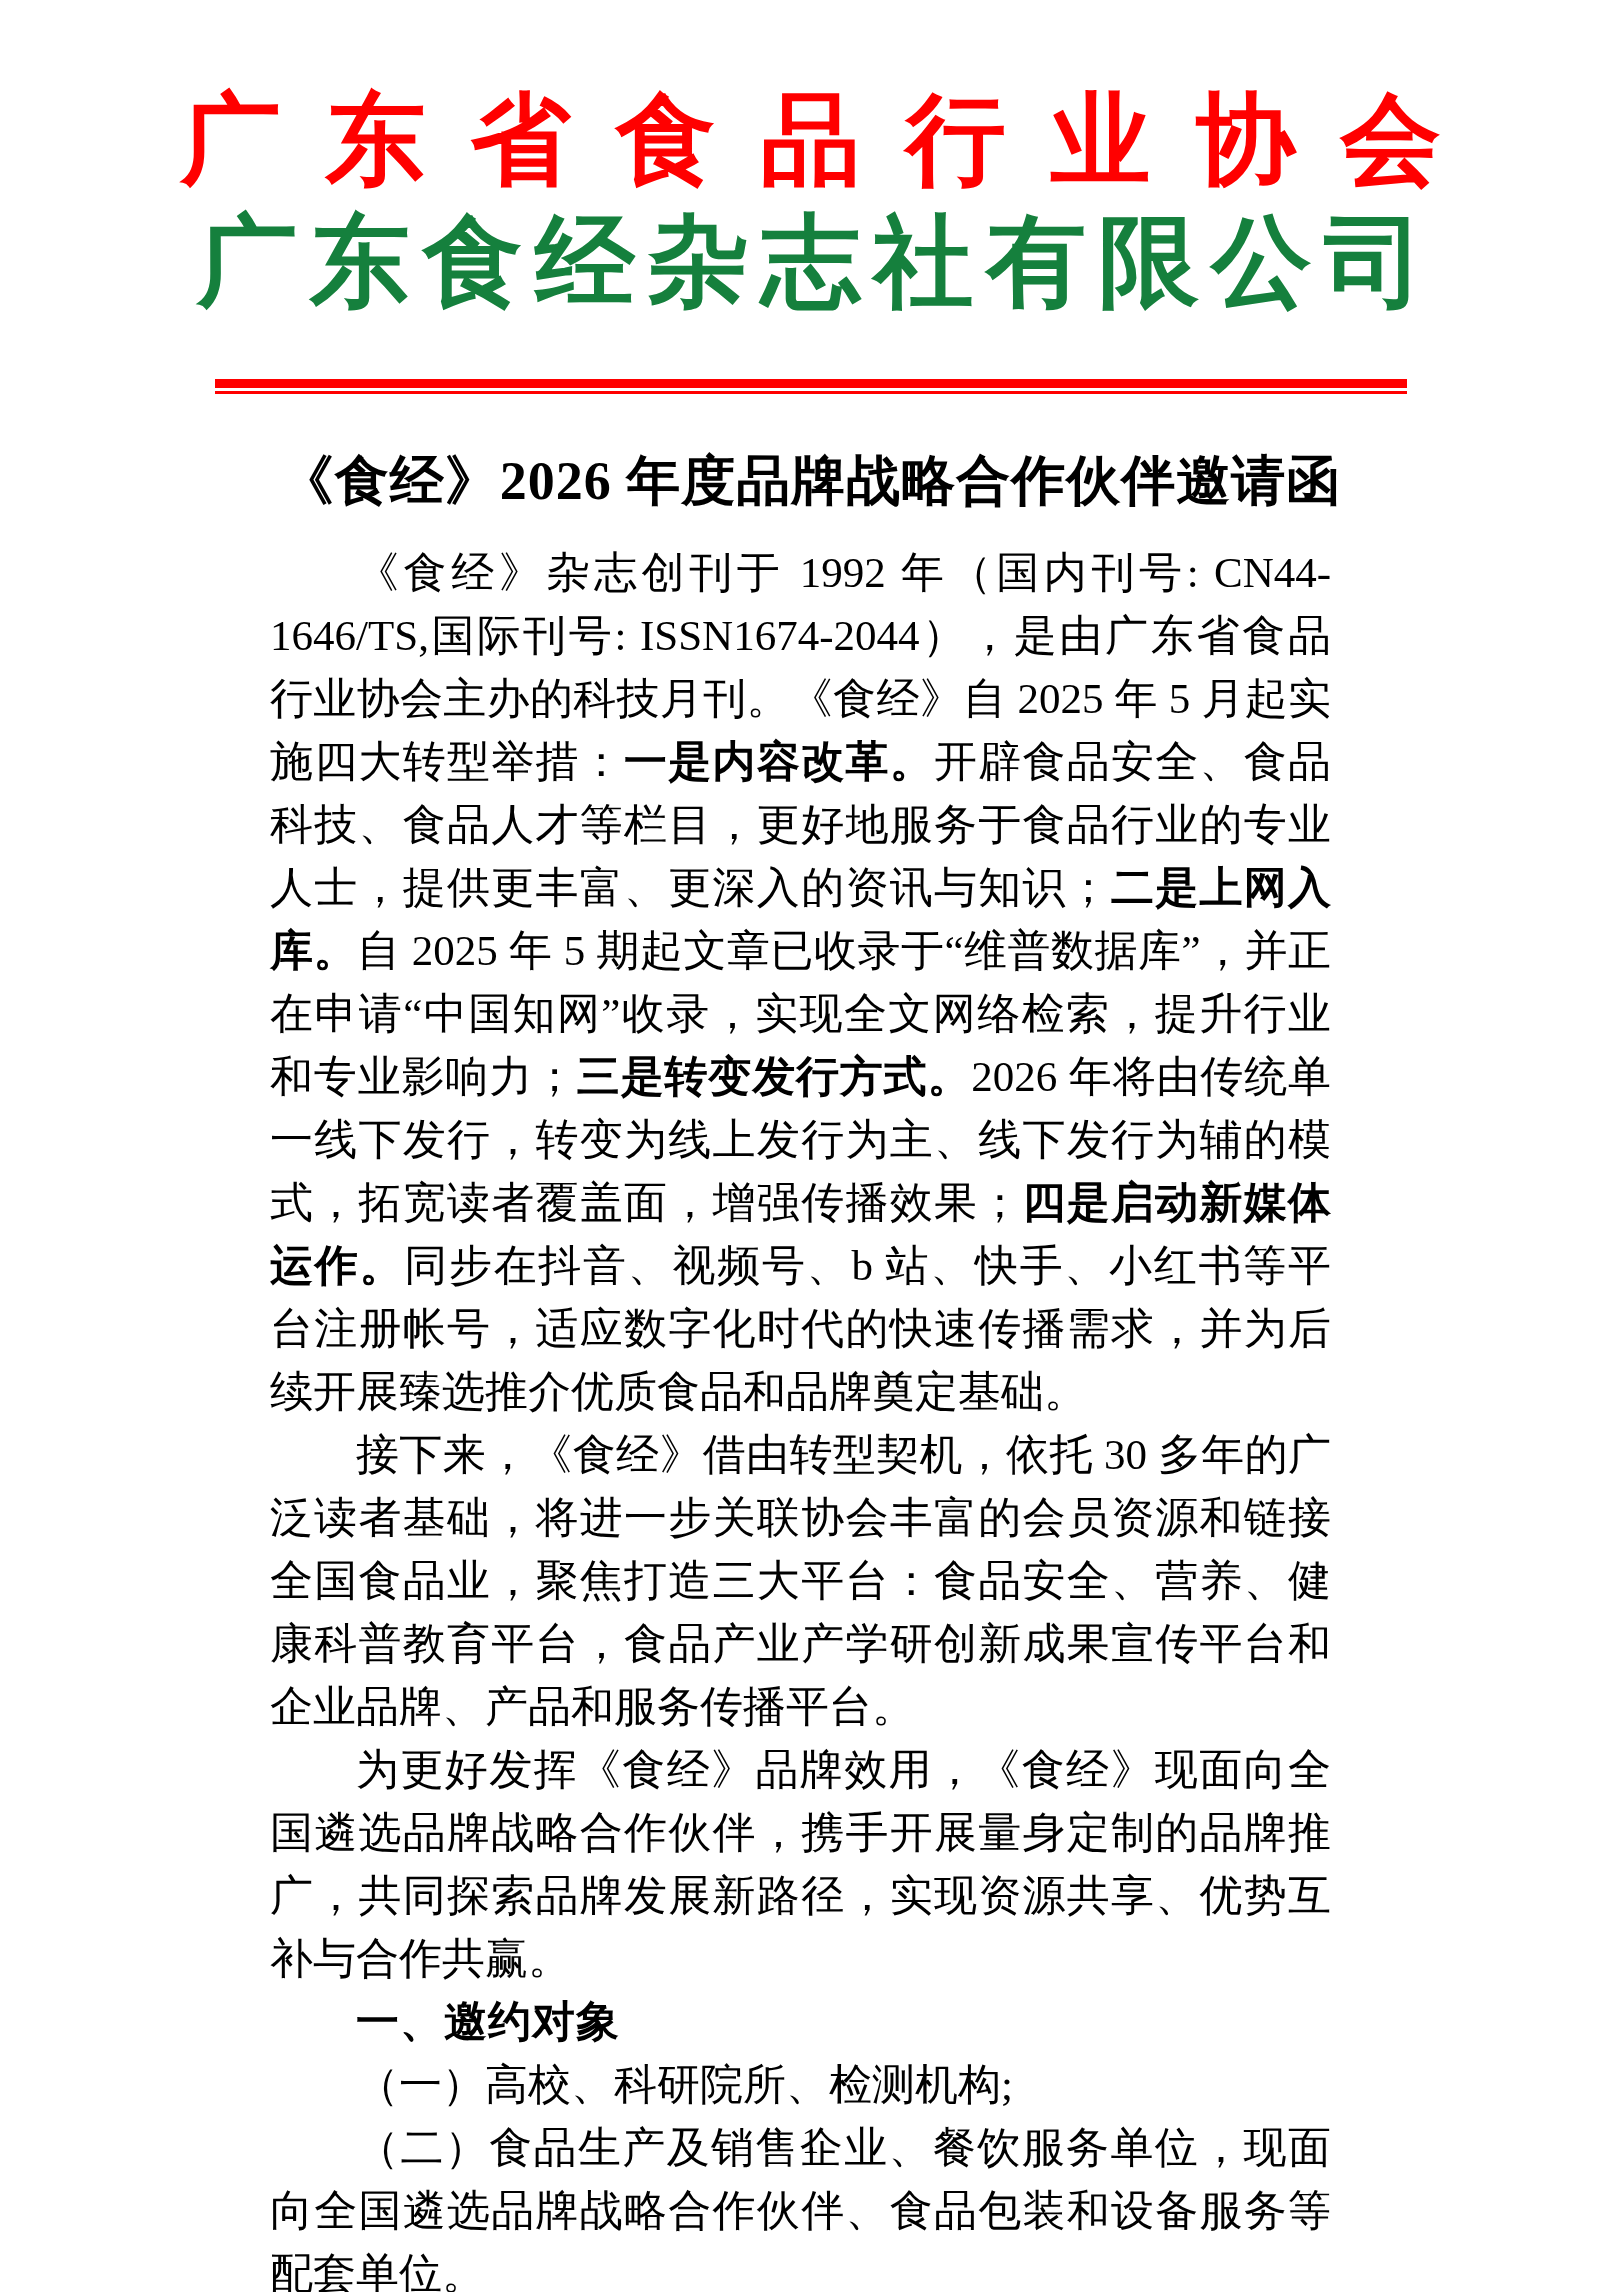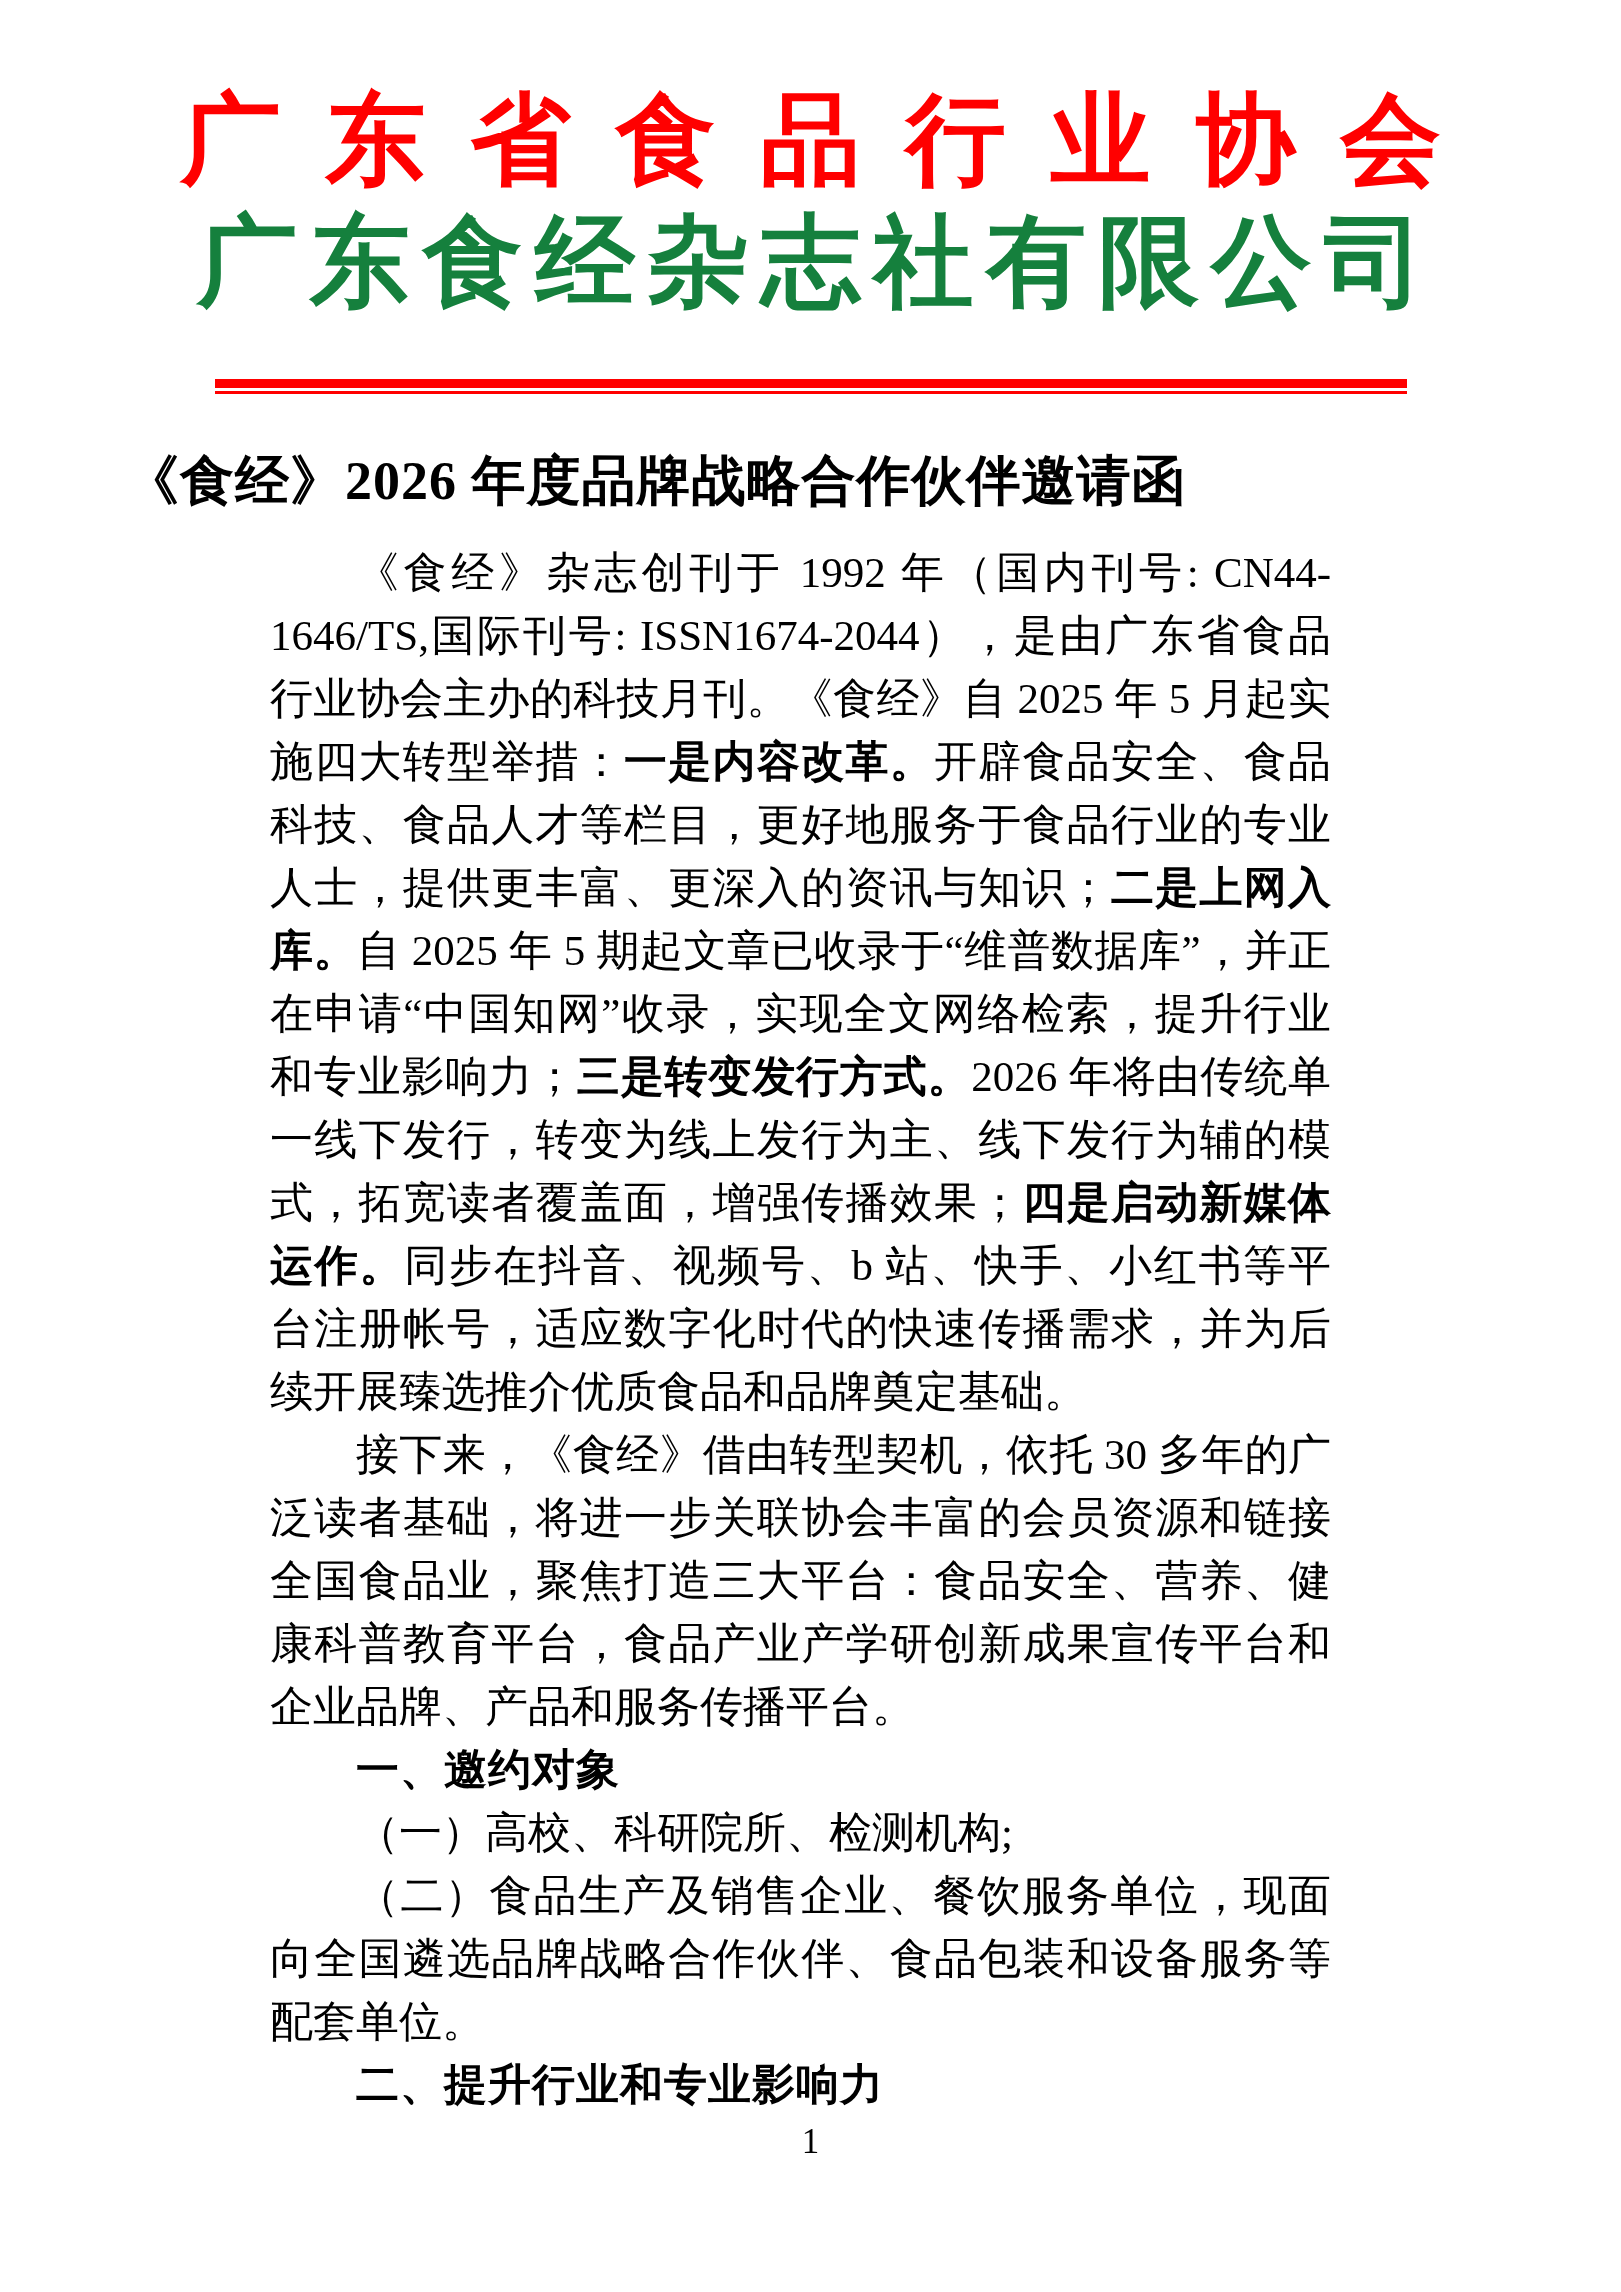--- a/index.html
+++ b/index.html
@@ -24,20 +24,21 @@
   }
   .org-line-1 { letter-spacing: 45px; text-indent: 45px; }
   .org-line-2 { letter-spacing: 12.7px;  text-indent: 12.7px; }
   .letterhead-rule { width: 1192px; margin: 55px auto 0 auto; }
   .rule-thick { height: 8.8px;  background: #ff0000; }
   .rule-gap   { height: 2.9px;  background: #ffffff; }
   .rule-thin  { height: 2.9px;  background: #ff0000; }
   
   .doc-title {
     margin-top: 53px;
+    text-align: center;
     font-size: 54px;
     line-height: 69px;
     font-weight: 700;
     letter-spacing: 1px;
   }
   
   .doc-body {
     margin: 25.5px 165px 0 145px;
     font-size: 43px;
     line-height: 63px;
@@ -81,20 +82,21 @@
       <div class="rule-gap"></div>
       <div class="rule-thin" style="background: rgb(255, 0, 0);"></div>
     </div>
   </div>
 
   <div class="doc-title">《食经》2026 年度品牌战略合作伙伴邀请函</div>
 
   <div class="doc-body">
       <div class="para"><span class="run">《食经》杂志创刊于 1992 年（国内刊号: CN44-1646/TS,国际刊号: ISSN1674-2044），是由广东省食品行业协会主办的科技月刊。《食经》自 2025 年 5 月起实施四大转型举措：</span><span class="run bold">一是内容改革。</span><span class="run">开辟食品安全、食品科技、食品人才等栏目，更好地服务于食品行业的专业人士，提供更丰富、更深入的资讯与知识；</span><span class="run bold">二是上网入库。</span><span class="run">自 2025 年 5 期起文章已收录于“维普数据库”，并正在申请“中国知网”收录，实现全文网络检索，提升行业和专业影响力；</span><span class="run bold">三是转变发行方式。</span><span class="run">2026 年将由传统单一线下发行，转变为线上发行为主、线下发行为辅的模式，拓宽读者覆盖面，增强传播效果；</span><span class="run bold">四是启动新媒体运作。</span><span class="run">同步在抖音、视频号、b 站、快手、小红书等平台注册帐号，适应数字化时代的快速传播需求，并为后续开展臻选推介优质食品和品牌奠定基础。</span></div>
       <div class="para"><span class="run">接下来，《食经》借由转型契机，依托 30 多年的广泛读者基础，将进一步关联协会丰富的会员资源和链接全国食品业，聚焦打造三大平台：食品安全、营养、健康科普教育平台，食品产业产学研创新成果宣传平台和企业品牌、产品和服务传播平台。</span></div>
+      <div class="para"><span class="run">为更好发挥《食经》品牌效用，《食经》现面向全国遴选品牌战略合作伙伴，携手开展量身定制的品牌推广，共同探索品牌发展新路径，实现资源共享、优势互补与合作共赢。</span></div>
       <div class="heading"><span class="run bold">一、邀约对象</span></div>
       <div class="para"><span class="run">（一）高校、科研院所、检测机构;</span></div>
       <div class="para"><span class="run">（二）食品生产及销售企业、餐饮服务单位，现面向全国遴选品牌战略合作伙伴、食品包装和设备服务等配套单位。</span></div>
       <div class="heading"><span class="run bold">二、提升行业和专业影响力</span></div>
     </div>
 
   <div class="page-footer">
     <span>1</span>
   </div>
 

